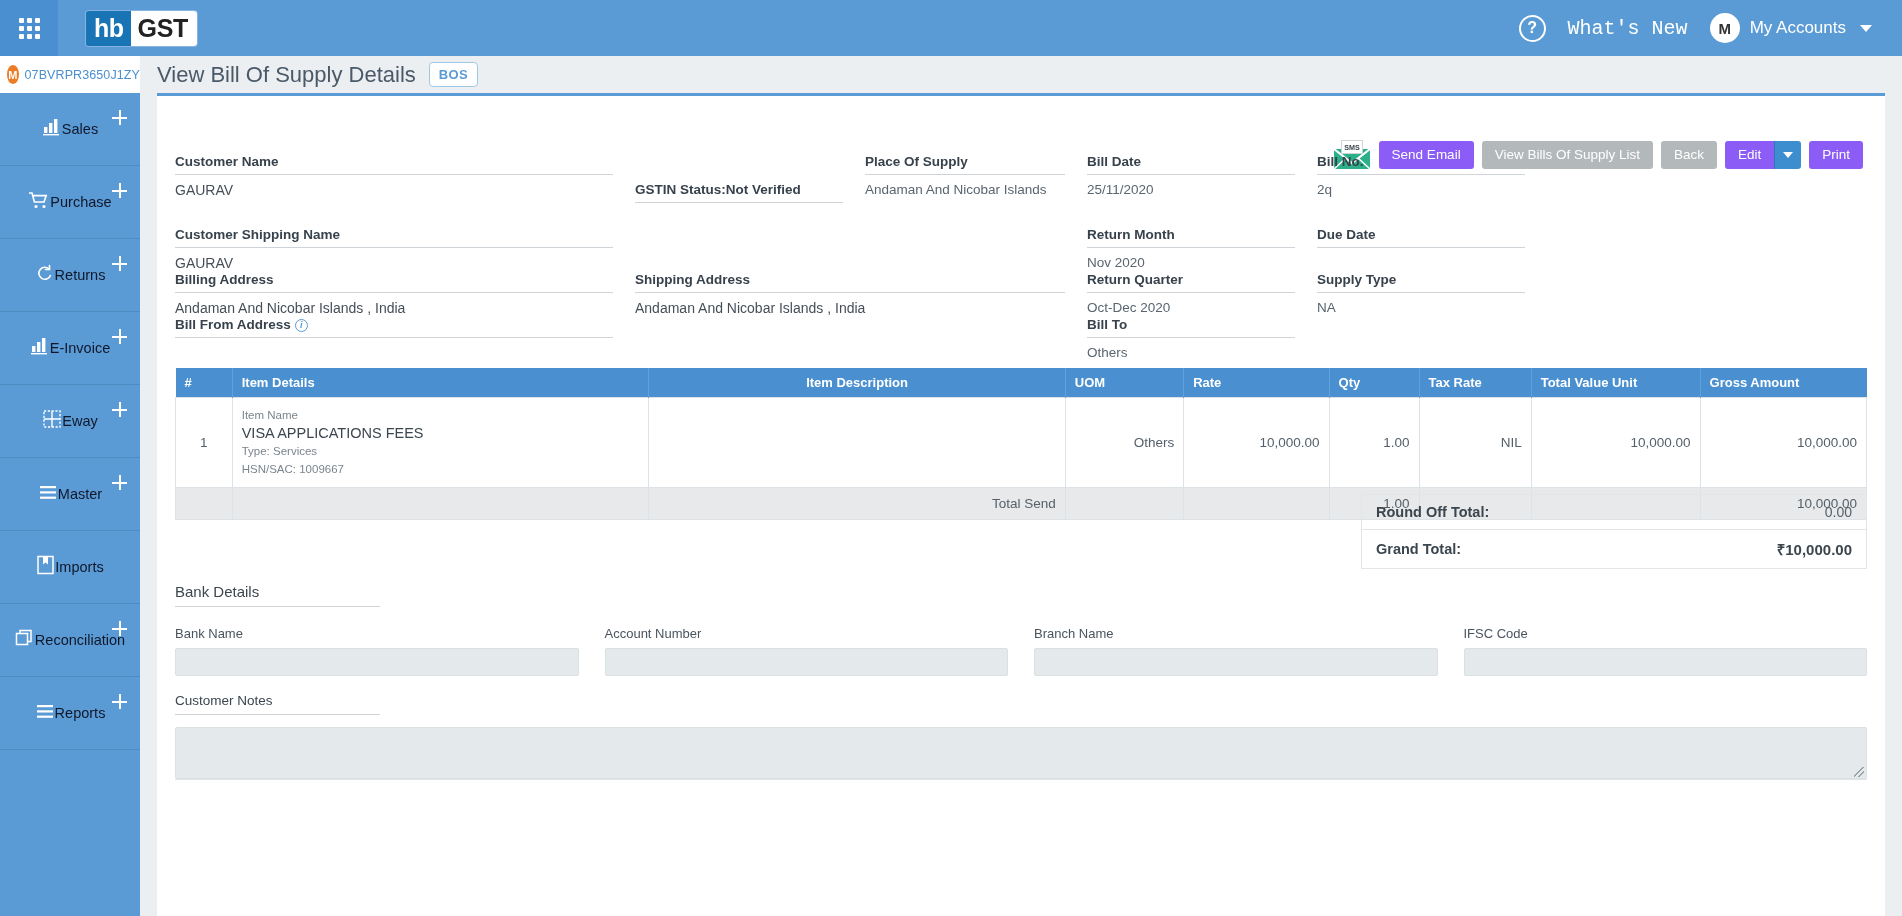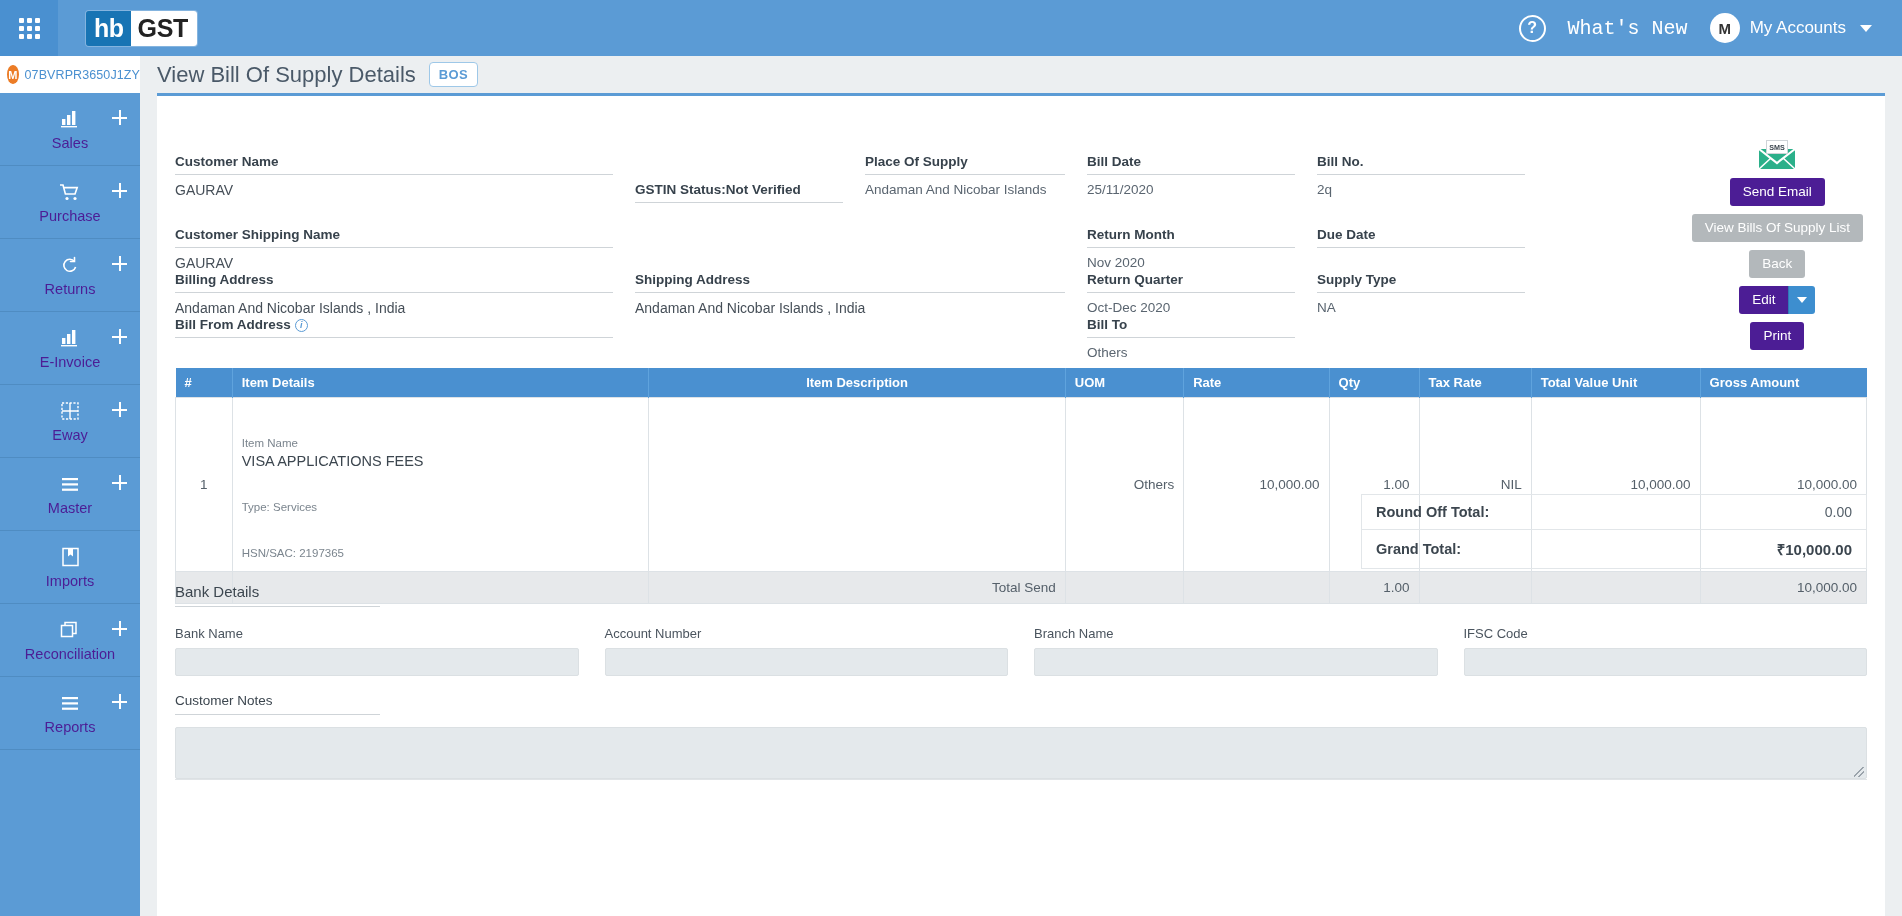--- a/index.html
+++ b/index.html
@@ -85,23 +85,23 @@
     width: 19px; height: 19px; border-radius: 50%;
     background: #ec7c26; color: #fff;
     display: flex; align-items: center; justify-content: center;
     font-size: 11px; font-weight: bold;
   }
   .gstin-text { color: #4a90d0; font-size: 12.5px; letter-spacing: .1px;}
   .nav-item {
     position: relative;
     height: 73px;
     border-bottom: 1px solid #4f8cc2;
-    display: flex; flex-direction: column;
+    display: flex; flex-direction: row;
     align-items: center; justify-content: center;
-    color: #4c1d95; cursor: pointer;
+    color: #0f172a; cursor: pointer;
   }
   .nav-icon {
     height: 24px; display: flex; align-items: center; justify-content: center;
     margin-bottom: 4px;
   }
   .nav-label { font-size: 14.5px; }
   .nav-plus {
     position: absolute; right: 13px; top: 17px;
     width: 15px; height: 15px; cursor: pointer;
   }
@@ -132,31 +132,31 @@
     font-size: 22px; color: #4a5968; font-weight: normal;
   }
   .bos-badge {
     font-size: 13px; color: #5b9bd5; font-weight: bold;
     border: 1px solid #9ec8e8; border-radius: 4px;
     padding: 4px 9px; background: #fff;
     letter-spacing: .3px;
   }
   .actions {
     position: absolute; top: 44px; right: 22px;
-    display: flex; align-items: center; gap: 8px; flex-direction: column;
+    display: flex; align-items: center; gap: 8px;
   }
   .sms-icon { position: relative; width: 38px; height: 30px; cursor: pointer; }
   .btn {
     font-size: 13.5px; border: none; cursor: pointer;
     padding: 0 13px; height: 28px; line-height: 28px;
     border-radius: 3px; color: #ffffff;
     font-family: "Liberation Sans", sans-serif;
     white-space: nowrap;
   }
-  .btn-primary { background: #4c1d95; }
+  .btn-primary { background: #8b5cf6; }
   .btn-muted   { background: #b3b8bb; }
   .btn-split { display: flex; }
   .btn-split .btn-main { border-radius: 3px 0 0 3px; border-right: 1px solid #2f79b5; }
   .btn-split .btn-arrow {
     background: #3d8ecf; width: 26px; height: 28px;
     border-radius: 0 3px 3px 0; cursor: pointer;
     display: flex; align-items: center; justify-content: center;
   }
   .arrow-dn {
     width: 0; height: 0;
@@ -207,21 +207,21 @@
     white-space: nowrap;
   }
   .items-table th:last-child { border-right: none; }
   .items-table td {
     border: 1px solid #dde2e6;
     font-size: 13.5px; color: #55606a;
     padding: 9px;
     vertical-align: middle;
   }
   .td-num { text-align: center; width: 46px; font-size: 14px; }
-  .item-sub { font-size: 11.5px; color: #7b858e; line-height: 1.5; margin-top: 28px; }
+  .item-sub { font-size: 11.5px; color: #7b858e; line-height: 1.5; }
   .item-name { font-size: 14.5px; color: #3c464f; padding: 1px 0 2px 0; }
   .ta-r { text-align: right; }
   .total-row td {
     background: #e7e9eb; font-size: 13.5px; color: #55606a;
     padding: 8px 9px;
   }
 
   
   .totals {
     position: absolute; top: 398px; right: 18px;
@@ -540,21 +540,21 @@
           <th style="width:135px">Gross Amount</th>
         </tr>
       </thead>
       <tbody>
         <tr>
           <td class="td-num">1</td>
           <td>
             <div class="item-sub">Item Name</div>
             <div class="item-name">VISA APPLICATIONS FEES</div>
             <div class="item-sub">Type: Services</div>
-            <div class="item-sub">HSN/SAC: 2197365</div>
+            <div class="item-sub">HSN/SAC: 1009667</div>
           </td>
           <td></td>
           <td class="ta-r">Others</td>
           <td class="ta-r">10,000.00</td>
           <td class="ta-r">1.00</td>
           <td class="ta-r">NIL</td>
           <td class="ta-r">10,000.00</td>
           <td class="ta-r">10,000.00</td>
         </tr>
         <tr class="total-row">

